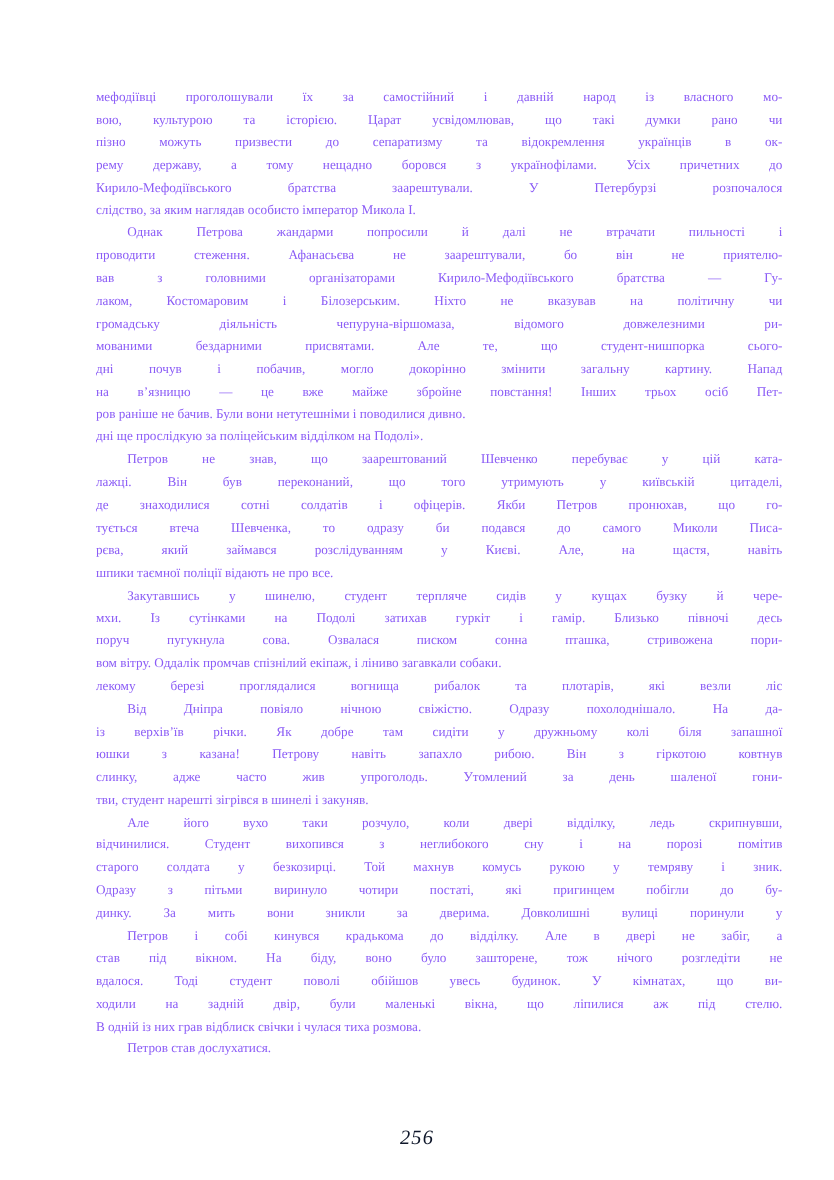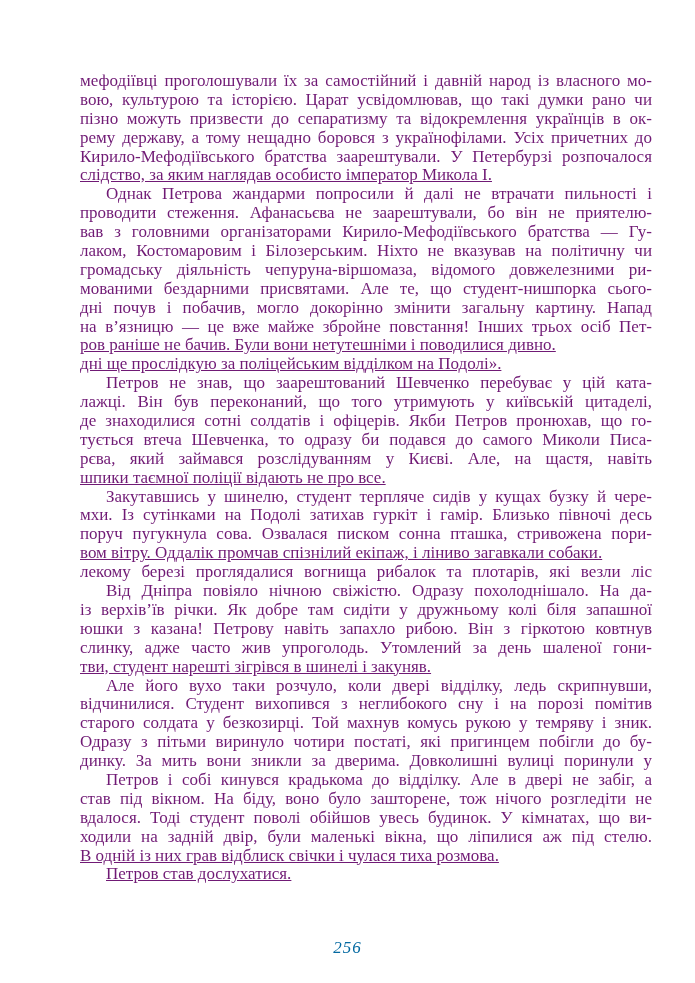--- a/index.html
+++ b/index.html
@@ -13,47 +13,46 @@
     height: 983px;
     background: #ffffff;
     overflow: hidden;
     font-family: "Liberation Serif", serif;
   }
   .text-block {
     position: absolute;
     left: 80px;
     top: 72px;
     width: 572px;
-    color: #701a75;
-    font-size: 17px;
+    color: #8b5cf6;
+    font-size: 11px;
     line-height: 18.9px;
   }
   .paragraph { margin: 0; padding: 0; }
   .line {
     text-align: justify;
     text-align-last: justify;
     height: 18.9px;
     white-space: normal;
   }
   .line.para-end {
     text-align-last: left;
-    text-decoration: underline;
   }
   .line.para-start.indented {
     text-indent: 26px;
   }
   .page-number {
     position: absolute;
     left: 0;
     right: 0;
     top: 938px;
     text-align: center;
     font-style: italic;
     font-size: 17px;
-    color: #0369a1;
+    color: #0f172a;
     letter-spacing: 1px;
   }
 </style>
 </head>
 <body>
 
 <div class="page">
   <div class="text-block">
       <div class="paragraph">
         <div class="line para-start">мефодіївці проголошували їх за самостійний і давній народ із власного мо-</div>

